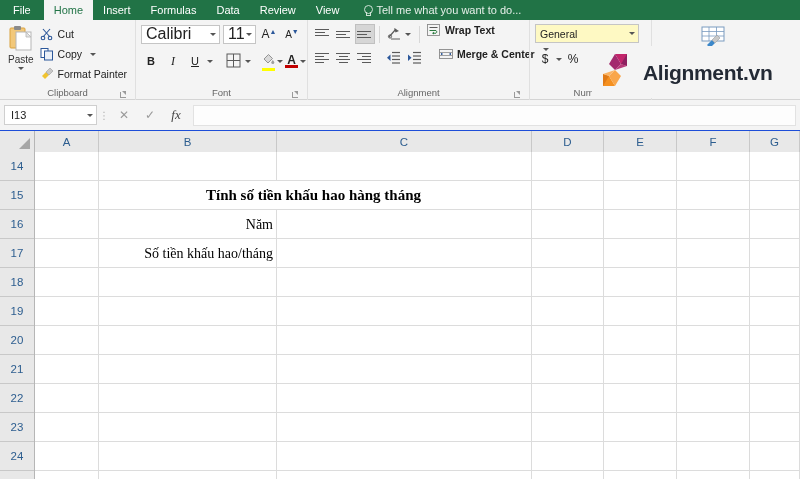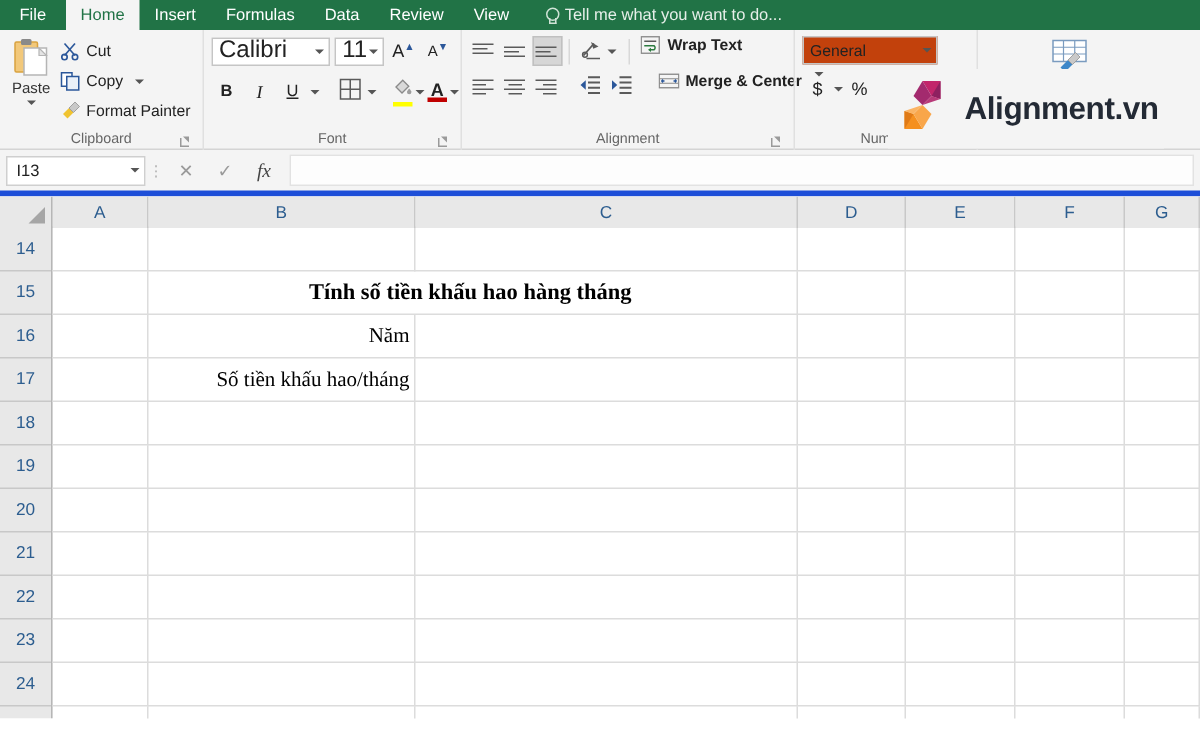--- a/index.html
+++ b/index.html
@@ -164,21 +164,21 @@
   .wraptext, .mergecenter {
     display: flex; align-items: flex-start; gap: 4px;
     font-size: 10.5px; color: #222; height: 21px; padding: 0 3px;
     white-space: nowrap;
     font-weight: bold;
   }
 
   
   .g-num { width: 122px; }
   .numfmt {
-    width: 90px; height: 19px; border: 1px solid #c5c5c5; background: #c2410c;
+    width: 104px; height: 19px; border: 1px solid #c5c5c5; background: #fef9c3;
     display: flex; align-items: center; justify-content: space-between;
     font-size: 10.5px; color: #222; padding: 0 3px 0 4px; margin-top: 1px;
   }
   .num-row2 { display: flex; align-items: center; height: 22px; margin-top: 5px; gap: 1px; }
 
   
   .g-styles { width: 90px; }
   .cellstyles {
     width: 46px; display: flex; flex-direction: column;
     align-items: center; padding-top: 2px;
@@ -198,21 +198,21 @@
     font-size: 21px; font-weight: bold; color: #232a35;
     letter-spacing: -0.3px; line-height: 1;
   }
 
   
   .fbar {
     height: 31px;
     background: #f4f4f4;
     display: flex; align-items: center;
     padding: 0 4px;
-    border-bottom: 4px solid #1d4ed8;
+    border-bottom: 1px solid #1d4ed8;
   }
   .namebox {
     width: 93px; height: 20px;
     background: #fff; border: 1px solid #cfcfcf;
     display: flex; align-items: center; justify-content: space-between;
     padding: 0 3px 0 6px;
     font-size: 11px; color: #222;
   }
   .fb-dots { width: 14px; text-align: center; color: #b0b0b0; font-size: 10px; letter-spacing: 0; }
   .fb-btns { display: flex; align-items: center; gap: 0px; }

